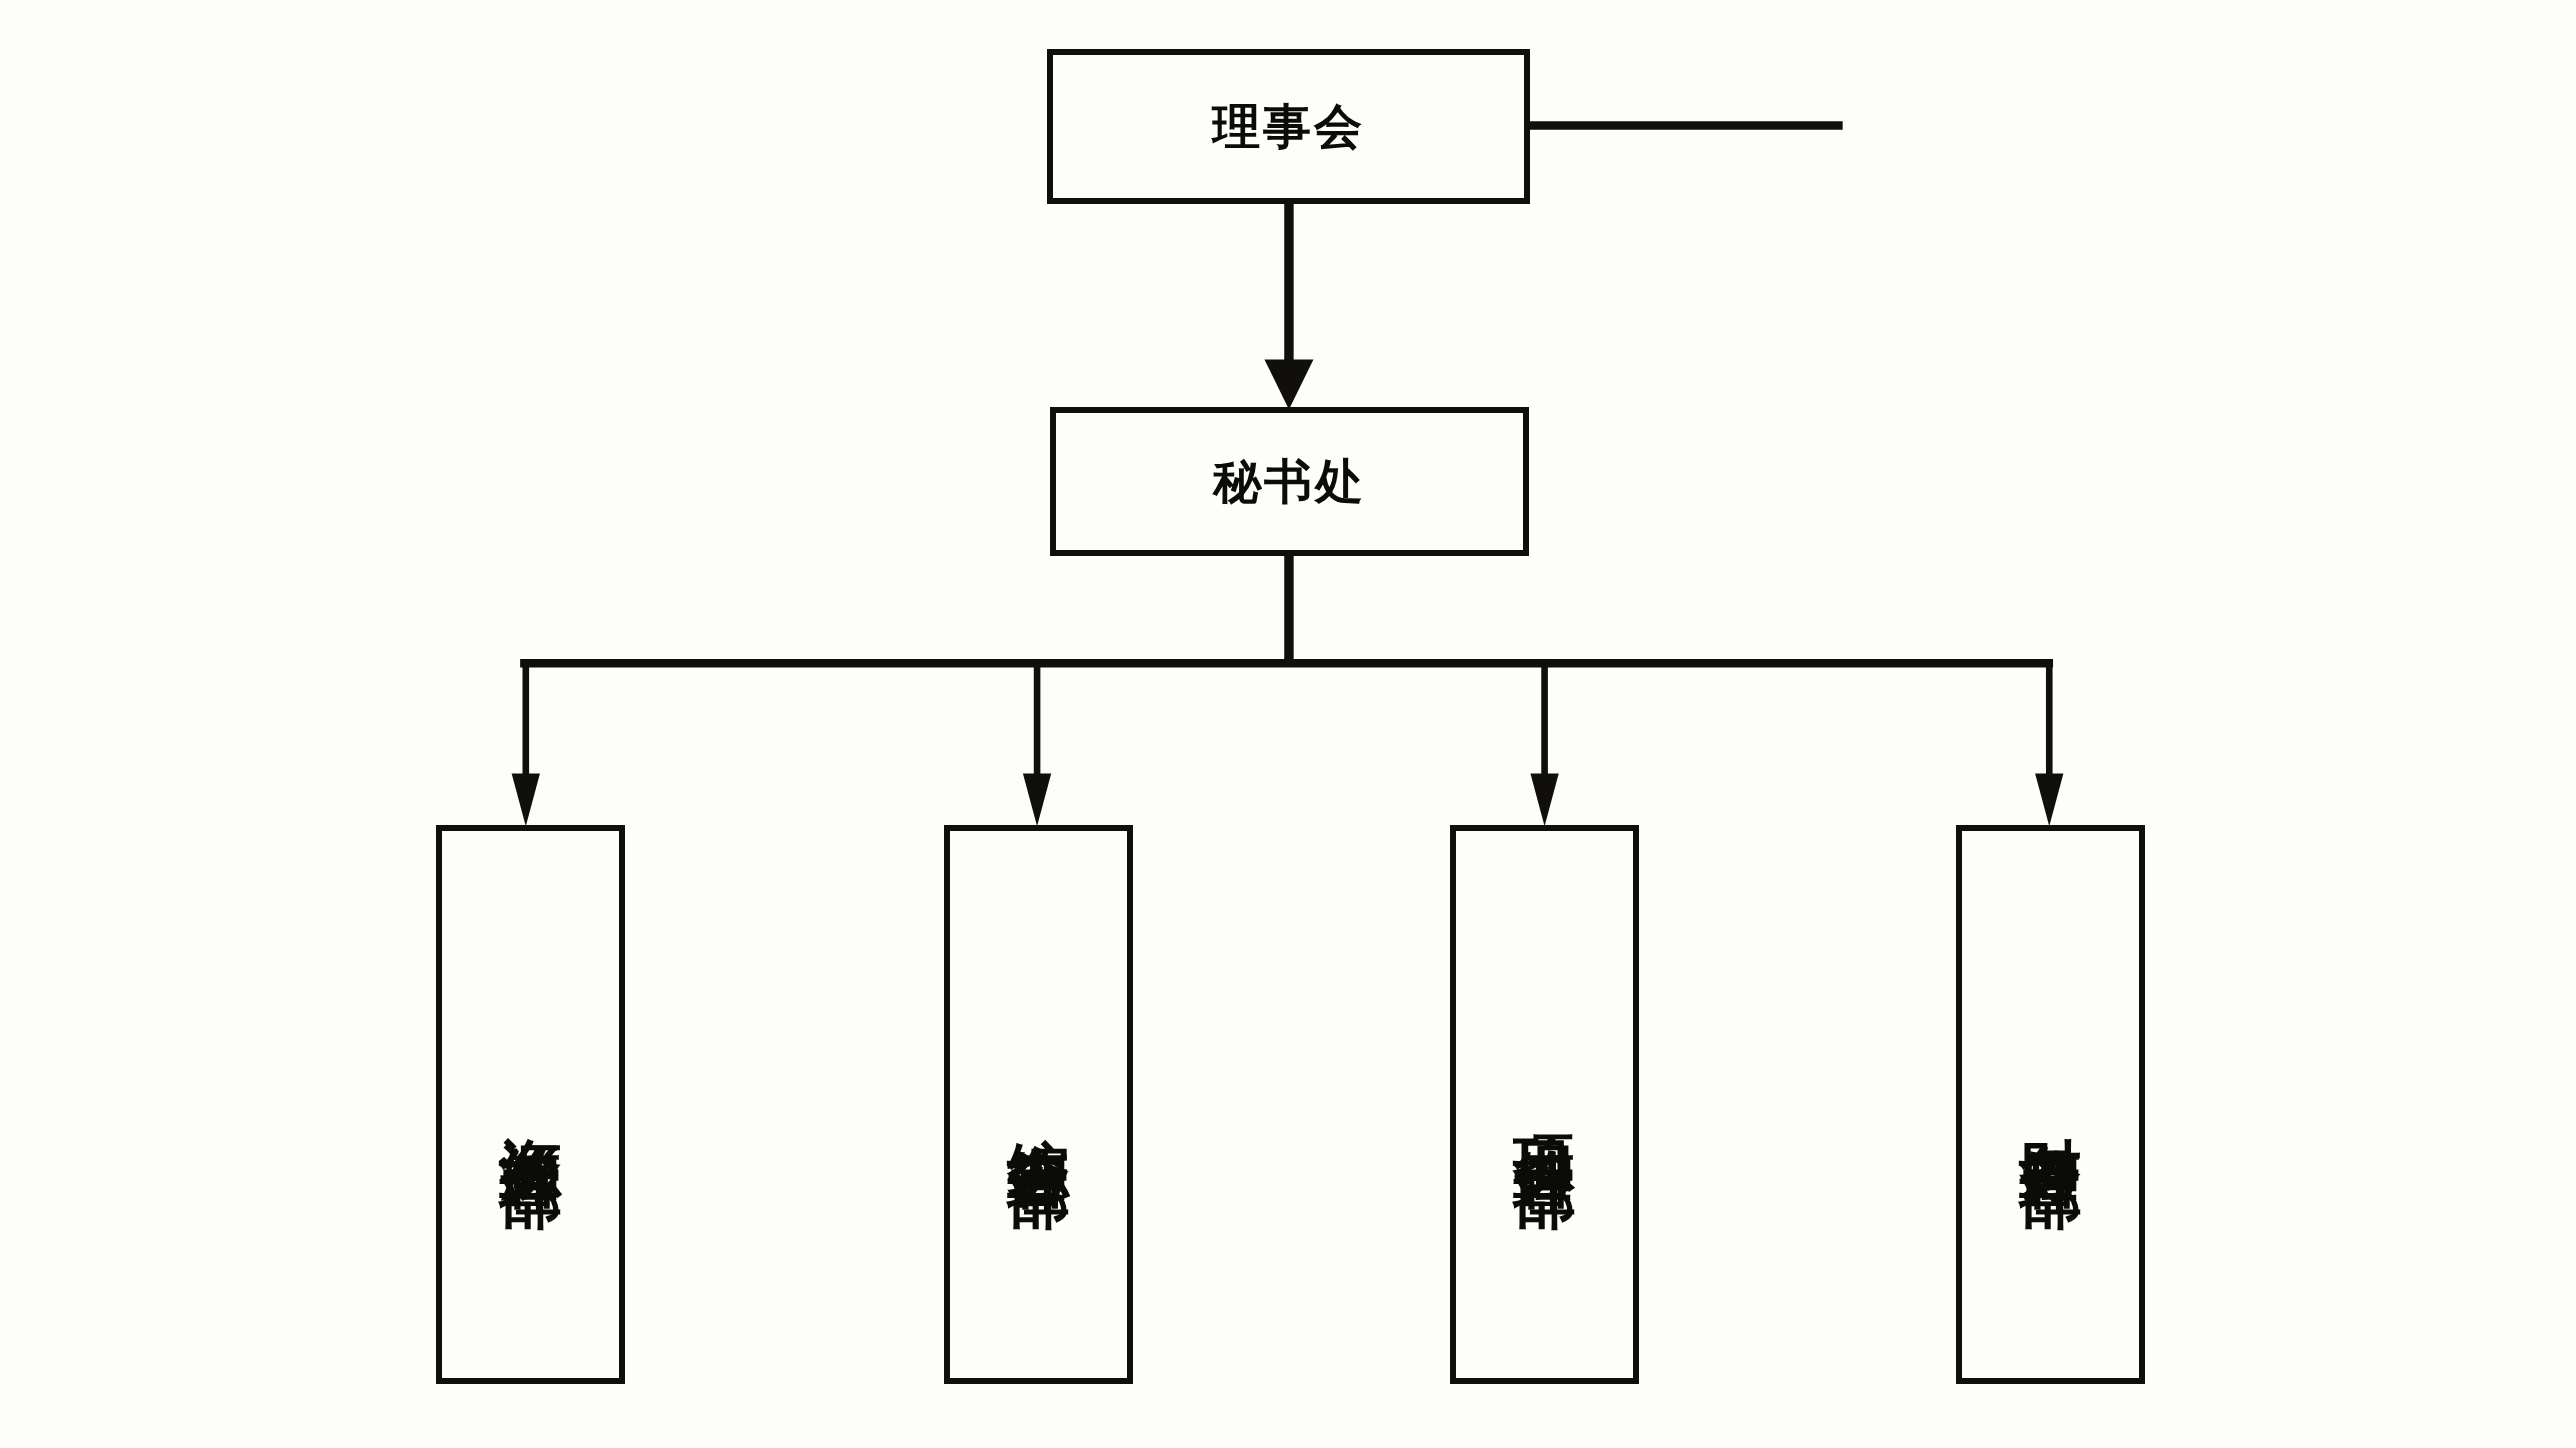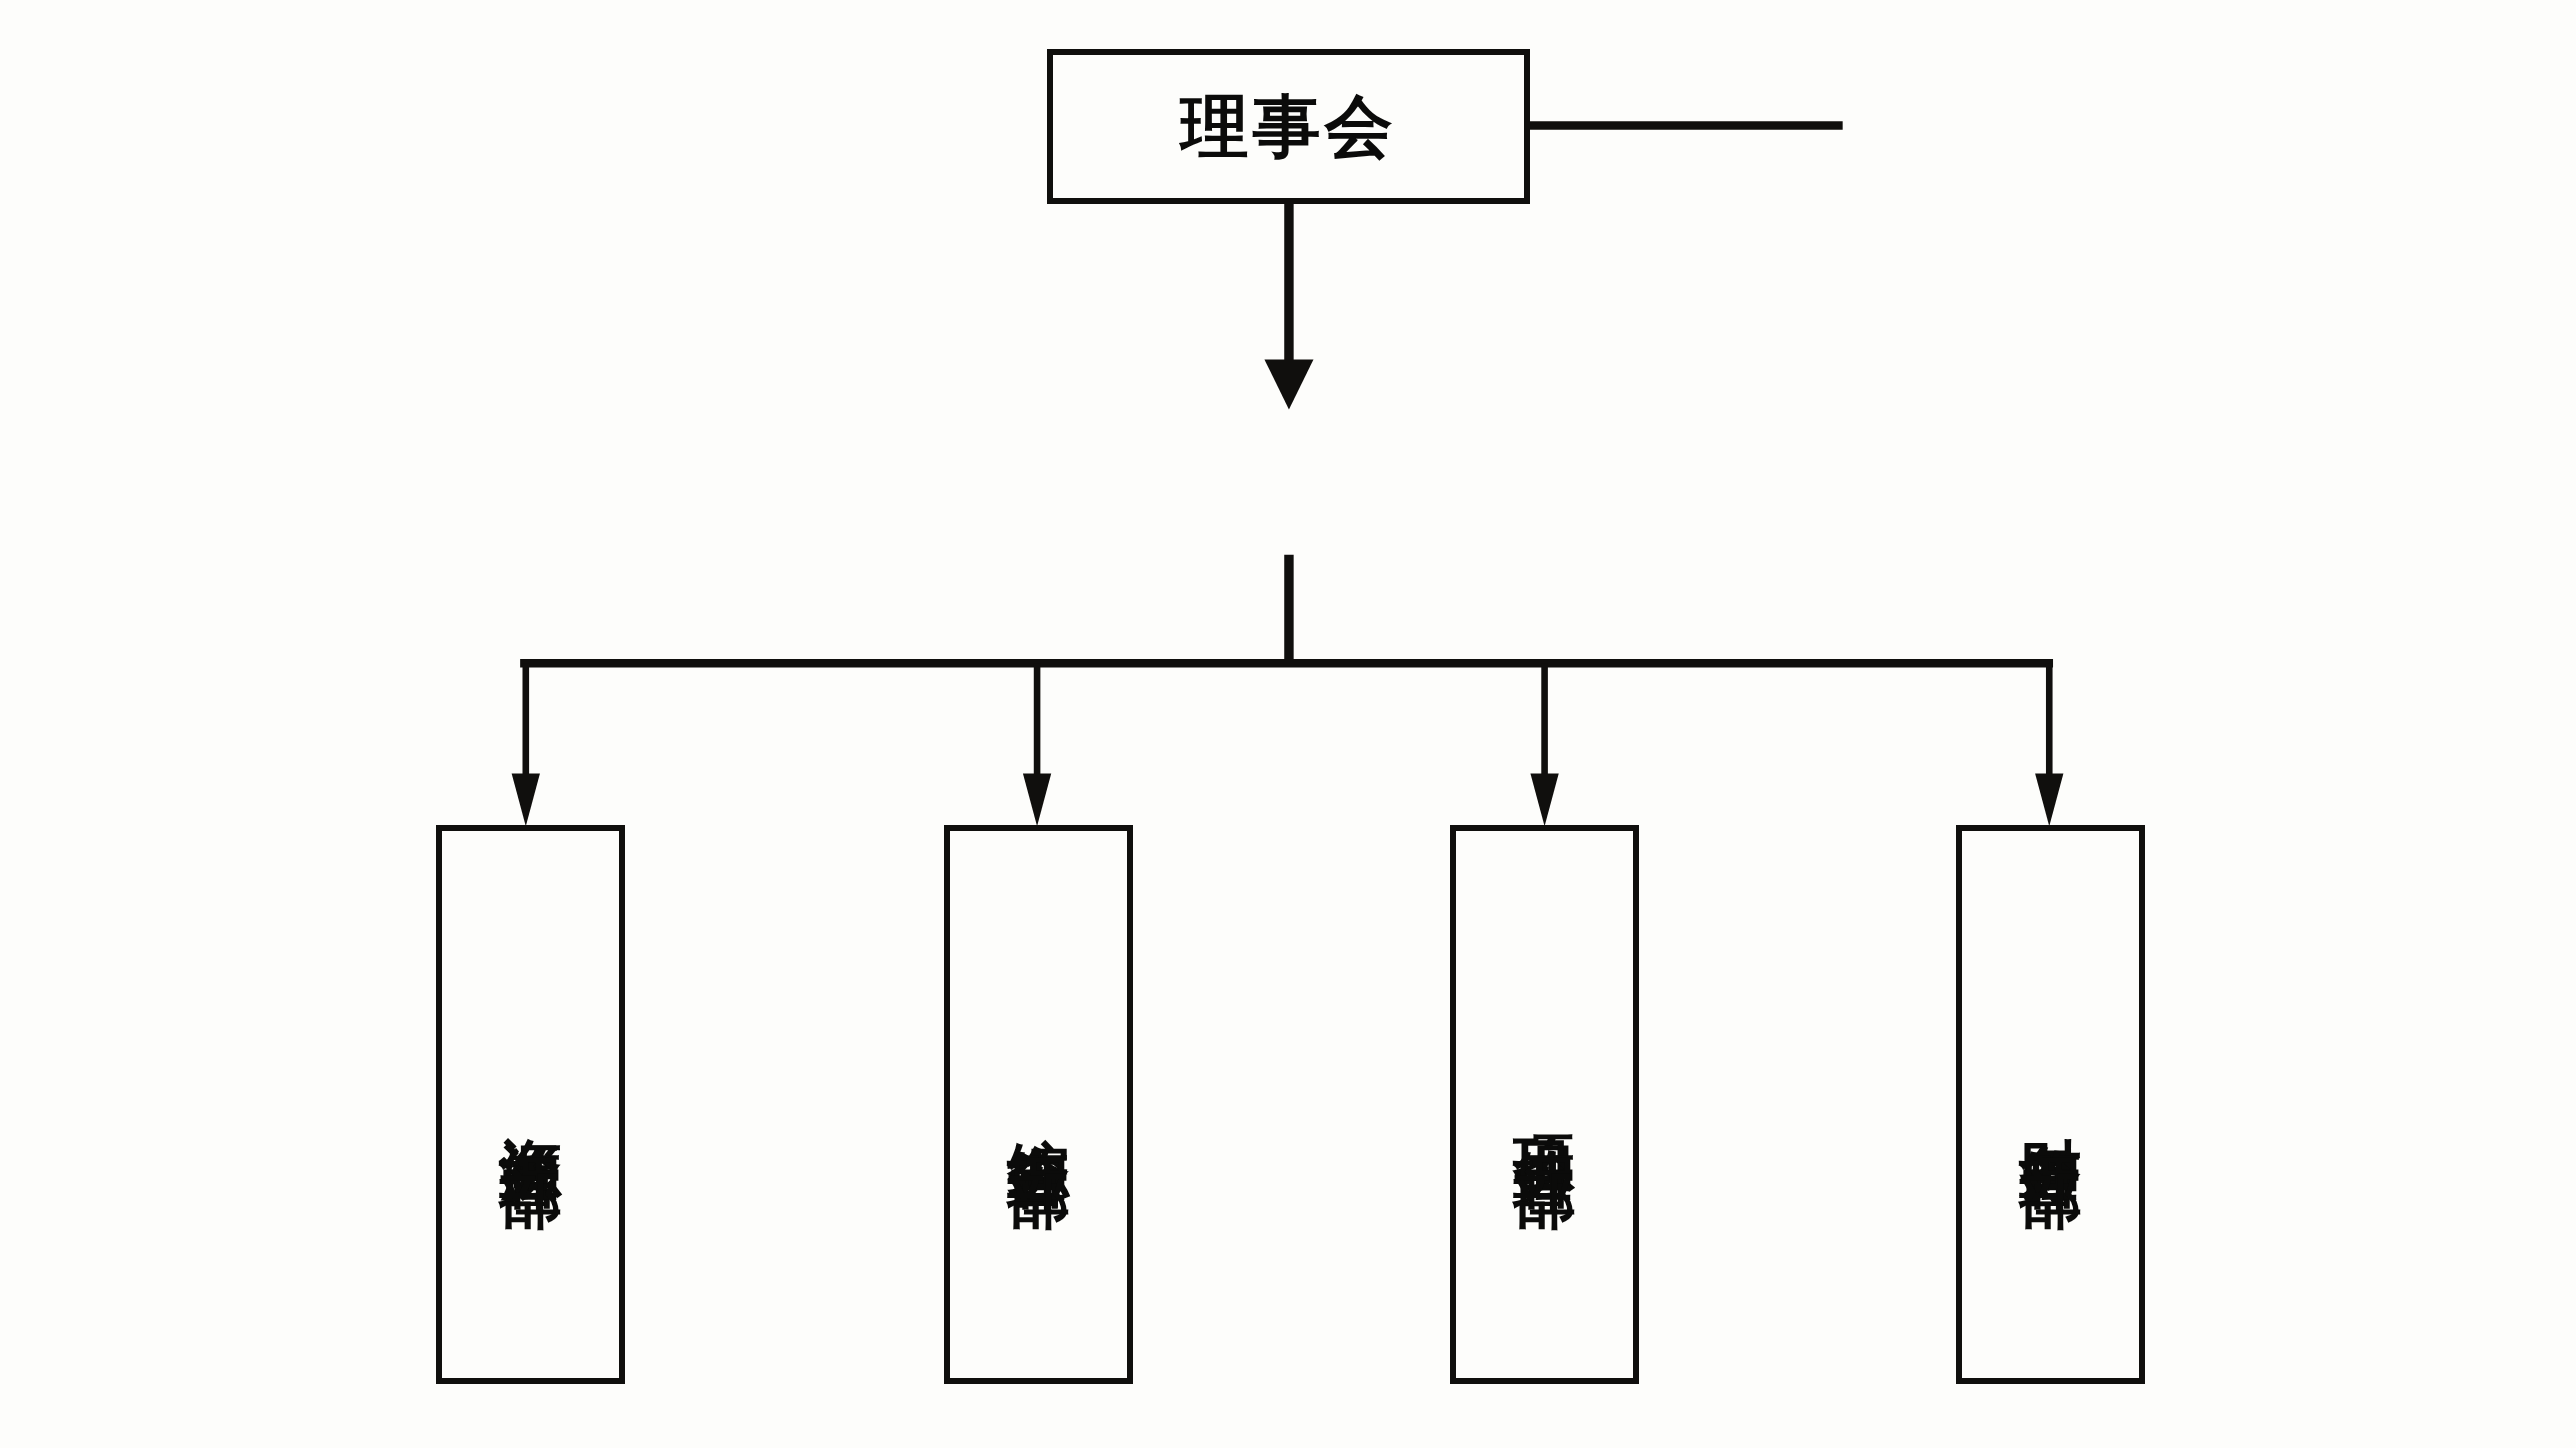--- a/index.html
+++ b/index.html
@@ -33,21 +33,21 @@
   }
   .node-label {
     font-weight: 700;
     color: #0b0b0a;
     letter-spacing: 0.06em;
     line-height: 1.05;
     text-align: center;
     white-space: nowrap;
   }
   .node.horizontal .node-label {
-    font-size: 68px;
+    font-size: 48px;
   }
   .node.vertical {
     align-items: center;
     justify-content: center;
   }
   .node.vertical .node-label {
     writing-mode: vertical-rl;
     text-orientation: upright;
     font-size: 62px;
     letter-spacing: 0.11em;
@@ -80,20 +80,23 @@
 
     <line x1="2172" y1="703" x2="2172" y2="826" stroke="#100f0d" stroke-width="7"></line>
     <polygon points="2172,876 2157,820 2187,820" fill="#100f0d"></polygon>
   </svg>
 
   <div class="node horizontal" style="left: 1047px; top: 49px; width: 483px; height: 155px;">
     <span class="node-label">理事会</span>
   </div>
 
 
+  <div class="node horizontal" style="left: 1050px; top: 407px; width: 479px; height: 149px;">
+    <span class="node-label">秘书处</span>
+  </div>
 
   <div class="node vertical" style="left: 436px; top: 825px; width: 189px; height: 559px;">
     <span class="node-label">资源管理部</span>
   </div>
 
   <div class="node vertical" style="left: 944px; top: 825px; width: 189px; height: 559px;">
     <span class="node-label">综合管理部</span>
   </div>
 
   <div class="node vertical" style="left: 1450px; top: 825px; width: 189px; height: 559px;">

